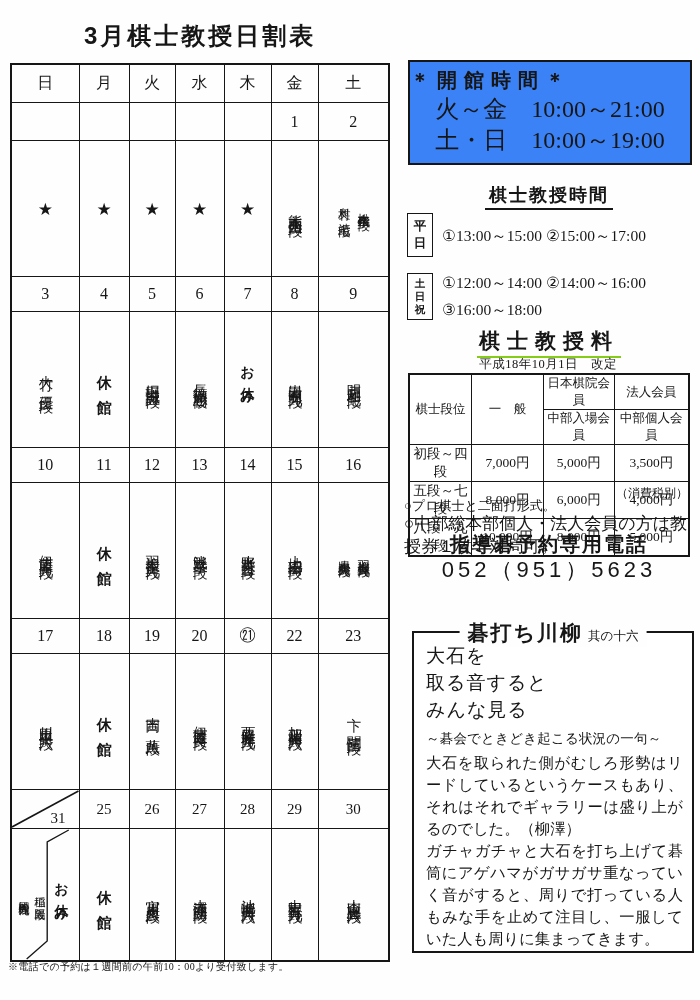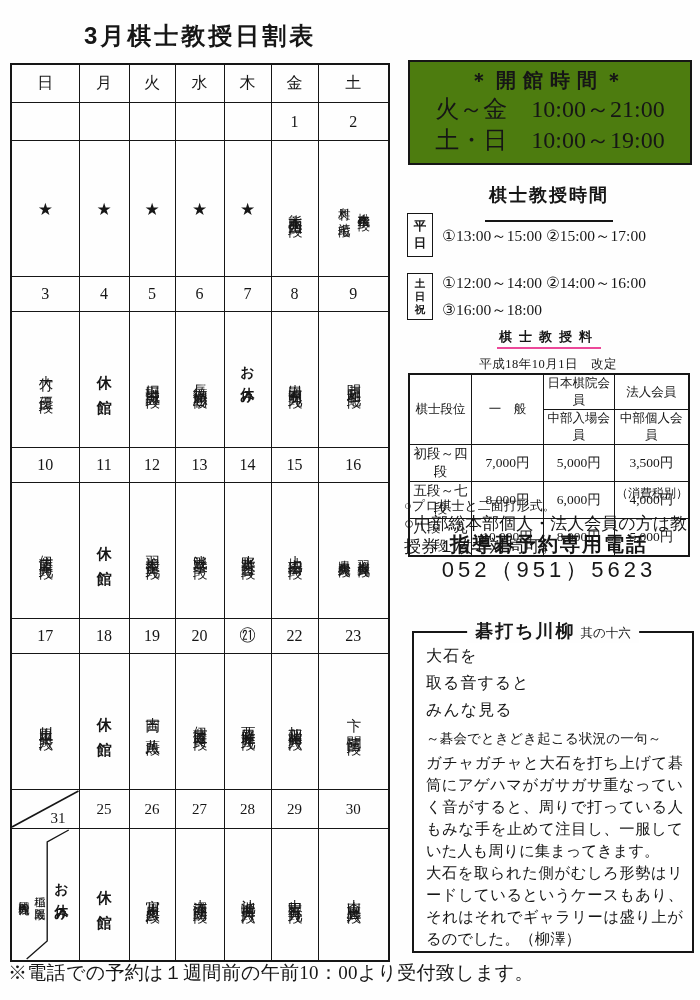--- a/index.html
+++ b/index.html
@@ -32,45 +32,45 @@
   .split-date svg{position:absolute;left:0;top:0;width:100%;height:100%;}
   .split-date .d24{position:absolute;left:7px;top:1px;margin-top:40px;}
   .split-date .d31{position:absolute;right:13px;bottom:1px;}
 
   .sun-split{position:relative;}
   .sun-split svg{position:absolute;left:0;top:0;width:100%;height:100%;}
   .names2431{position:absolute;left:3px;top:50%;transform:translateY(-50%);
              font-size:11px;letter-spacing:0.5px;line-height:1.45;}
   .off2431{position:absolute;left:40px;top:50%;transform:translateY(-50%);}
 
-  .footnote{position:absolute;left:8px;top:960px;font-size:19px;letter-spacing:0.3px;}
+  .footnote{position:absolute;left:8px;top:960px;font-size:10px;letter-spacing:0.3px;}
 
   
   .hours-box{position:absolute;left:408px;top:60px;width:280px;height:101px;border:2.5px solid #161616;
-             text-align:center;background:#4d7c0f;}
+             text-align:left;background:#3b82f6;}
   .hours-title{font-size:20px;font-weight:bold;letter-spacing:7px;margin-top:5px;}
   .hours-row{display:flex;justify-content:center;gap:24px;font-size:24px;line-height:31px;}
 
   
   .th-heading{position:absolute;left:408px;top:183px;width:282px;text-align:center;}
   .th-heading span{display:inline-block;font-family:"Liberation Sans","DejaVu Sans",sans-serif;
-                   font-weight:bold;font-size:18px;letter-spacing:2px;border-bottom:2px solid #161616;padding:0 4px 13px;}
+                   font-weight:bold;font-size:18px;letter-spacing:2px;border-bottom:2px solid #161616;padding:0 4px 1px;}
   .th-block{position:absolute;left:407px;display:flex;align-items:center;}
   .th-block.wk{top:213px;}
   .th-block.hl{top:269px;}
   .th-label{border:1.5px solid #161616;width:24px;text-align:center;white-space:pre-line;
             font-family:"Liberation Sans","DejaVu Sans",sans-serif;font-weight:bold;}
   .th-label.two{font-size:12.5px;line-height:17px;padding:4px 0;}
   .th-label.three{font-size:10.5px;line-height:13px;padding:3px 0;}
   .th-lines{margin-left:9px;font-size:15.5px;line-height:27px;white-space:nowrap;}
 
   
   .fee-heading{position:absolute;left:408px;top:327px;width:282px;text-align:center;}
   .fee-heading span{display:inline-block;font-family:"Liberation Sans","DejaVu Sans",sans-serif;
-                    font-weight:bold;font-size:13px;letter-spacing:7px;border-bottom:2px solid #ec4899;padding:0 2px 1px;}
+                    font-weight:bold;font-size:21px;letter-spacing:7px;border-bottom:2px solid #84cc16;padding:0 2px 1px;}
   .fee-revision{position:absolute;left:408px;top:356px;width:280px;text-align:center;font-size:12.5px;letter-spacing:0.5px;}
   .fee-table{position:absolute;left:408px;top:373px;width:282px;border-collapse:collapse;table-layout:fixed;
              border:2px solid #161616;background:#fff;}
   .fee-table td{border:1.3px solid #161616;text-align:center;padding:0;font-size:13px;}
   .fee-table .hrow td{height:19px;font-size:12.5px;}
   .fee-table .drow td{height:23px;font-size:13.5px;}
   .fee-table .rank{font-size:13px;}
 
   .tax-note{position:absolute;left:408px;top:485px;width:280px;text-align:right;font-size:12px;}
   .fee-note1{position:absolute;left:404px;top:497px;font-size:13px;}
@@ -81,24 +81,24 @@
                font-family:"Liberation Sans","DejaVu Sans",sans-serif;font-weight:bold;font-size:20px;letter-spacing:2px;}
   .phone-number{position:absolute;left:408px;top:555px;width:282px;text-align:center;
                font-family:"Liberation Sans","DejaVu Sans",sans-serif;font-size:22px;letter-spacing:4px;}
   .phone-note{position:absolute;left:398px;top:582px;width:300px;text-align:center;
                font-family:"Liberation Sans","DejaVu Sans",sans-serif;font-weight:bold;font-size:14.5px;}
 
   
   .senryu{position:absolute;left:412px;top:631px;width:278px;height:318px;border:2.5px solid #161616;background:#fff;}
   .senryu-legend{position:absolute;top:-14px;left:50%;transform:translateX(-50%);
                  background:#fefefe;padding:0 8px;white-space:nowrap;}
-  .senryu-legend .t1{font-family:"Liberation Sans","DejaVu Sans",sans-serif;font-weight:bold;font-size:18px;letter-spacing:2px;}
+  .senryu-legend .t1{font-family:"Liberation Sans","DejaVu Sans",sans-serif;font-weight:bold;font-size:21px;letter-spacing:2px;}
   .senryu-legend .t2{font-size:12.5px;margin-left:5px;}
   .senryu-inner{padding:9px 9px 0 12px;}
-  .poem div{font-size:16px;line-height:27px;letter-spacing:1px;}
+  .poem div{font-size:19px;line-height:27px;letter-spacing:1px;}
   .caption{font-size:13.5px;margin-top:7px;letter-spacing:0.2px;}
   .sbody{margin-top:4px;}
   .sbody p{margin:0;font-size:15.3px;line-height:22px;text-align:justify;}
 </style>
 </head>
 <body>
 
 <div class="page">
 
   <h1 class="title">3月棋士教授日割表</h1>
@@ -326,19 +326,19 @@
       <span class="t1">碁打ち川柳</span><span class="t2">其の十六</span>
     </div>
     <div class="senryu-inner">
       <div class="poem">
         <div>大石を</div>
         <div>取る音すると</div>
         <div>みんな見る</div>
       </div>
       <div class="caption">～碁会でときどき起こる状況の一句～</div>
       <div class="sbody">
+        <p>大石を取られた側がむしろ形勢はリードしているというケースもあり、それはそれでギャラリーは盛り上がるのでした。（柳澤）</p>
         <p>ガチャガチャと大石を打ち上げて碁筒にアゲハマがガサガサ重なっていく音がすると、周りで打っている人もみな手を止めて注目し、一服していた人も周りに集まってきます。</p>
-        <p>大石を取られた側がむしろ形勢はリードしているというケースもあり、それはそれでギャラリーは盛り上がるのでした。（柳澤）</p>
       </div>
     </div>
   </div>
 
 </div>
 
 </body></html>

